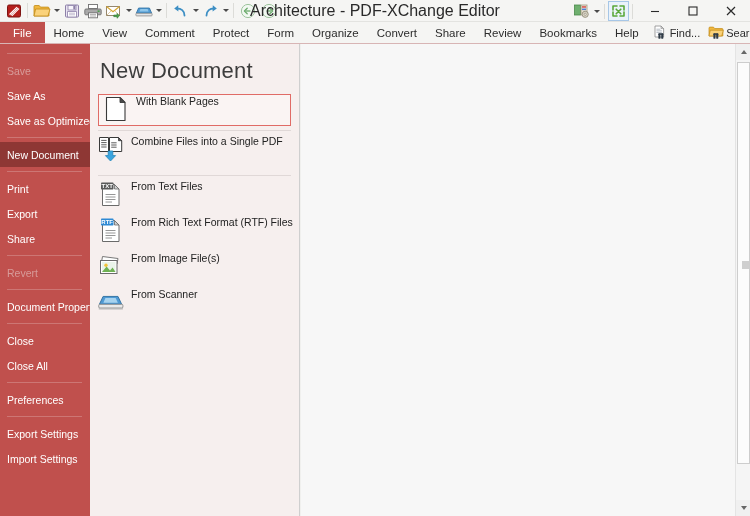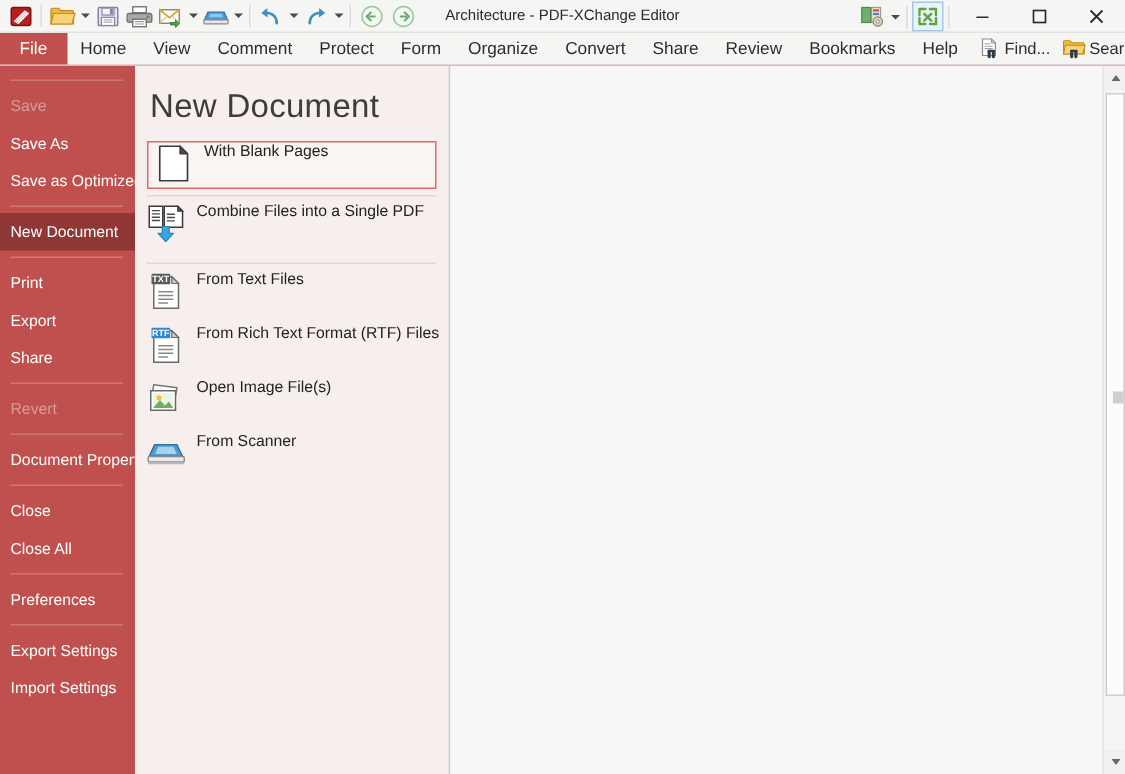--- a/index.html
+++ b/index.html
@@ -40,21 +40,21 @@
     border-left: 3px solid transparent;
     border-right: 3px solid transparent;
     border-top: 3px solid #4a4a4a;
   }
   .qsep { width: 1px; height: 15px; background: #dcdcd8; margin: 0 3px; }
 
   .title-text {
     position: absolute; left: 0; right: 0; top: 0;
     height: 22px; line-height: 22px;
     text-align: center;
-    font-size: 10px; color: #2a2a2a;
+    font-size: 16px; color: #2a2a2a;
     pointer-events: none;
   }
   .winright {
     position: absolute; right: 0; top: 0;
     height: 22px; display: flex; align-items: center;
   }
   .wbtn {
     width: 38px; height: 22px;
     display: flex; align-items: center; justify-content: center;
     font-size: 12px; color: #2a2a2a;
@@ -487,21 +487,21 @@
         <div class="nd-row">
           <div class="ico">
             <svg width="26" height="24" viewBox="0 0 26 24">
               <path d="M4.5 2.5 L20 4.5 L19 10 L3.5 8 Z" fill="#fdfdfd" stroke="#7a7a7a" stroke-width="1"></path>
               <rect x="2.5" y="6.5" width="16.5" height="13" fill="#ffffff" stroke="#6a6a6a" stroke-width="1"></rect>
               <rect x="4" y="8" width="13.5" height="10" fill="#eaf4ea"></rect>
               <circle cx="8" cy="11.2" r="1.7" fill="#f4c33a"></circle>
               <path d="M4 18 L8.6 12.6 L12 16.4 L14.6 13.6 L17.5 18 Z" fill="#6fb153"></path>
             </svg>
           </div>
-          <div class="label">Open Image File(s)</div>
+          <div class="label">From Image File(s)</div>
         </div>
         <div class="nd-row">
           <div class="ico">
             <svg width="28" height="24" viewBox="0 0 28 24">
               <path d="M5.5 6 h16 l4 8.5 H1.5 Z" fill="#4f9ad4" stroke="#2f6f9f" stroke-width="1"></path>
               <path d="M8 7.6 h11 l2.4 5.2 H5.8 Z" fill="#a7d3ef"></path>
               <rect x="0.8" y="14.5" width="26" height="4" rx="1.2" fill="#eaeaea" stroke="#8a8a8a" stroke-width="1"></rect>
               <rect x="0.8" y="18.5" width="26" height="1.6" rx="0.6" fill="#b8b8b8"></rect>
             </svg>
           </div>

